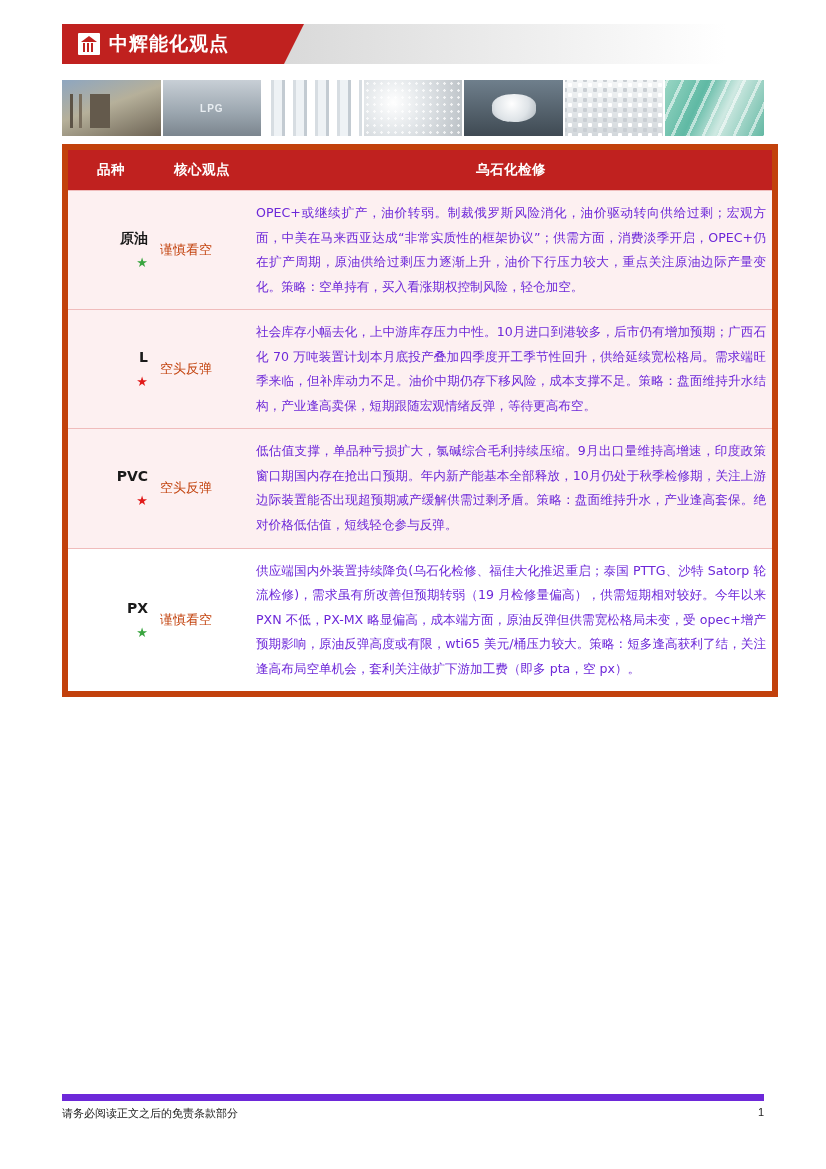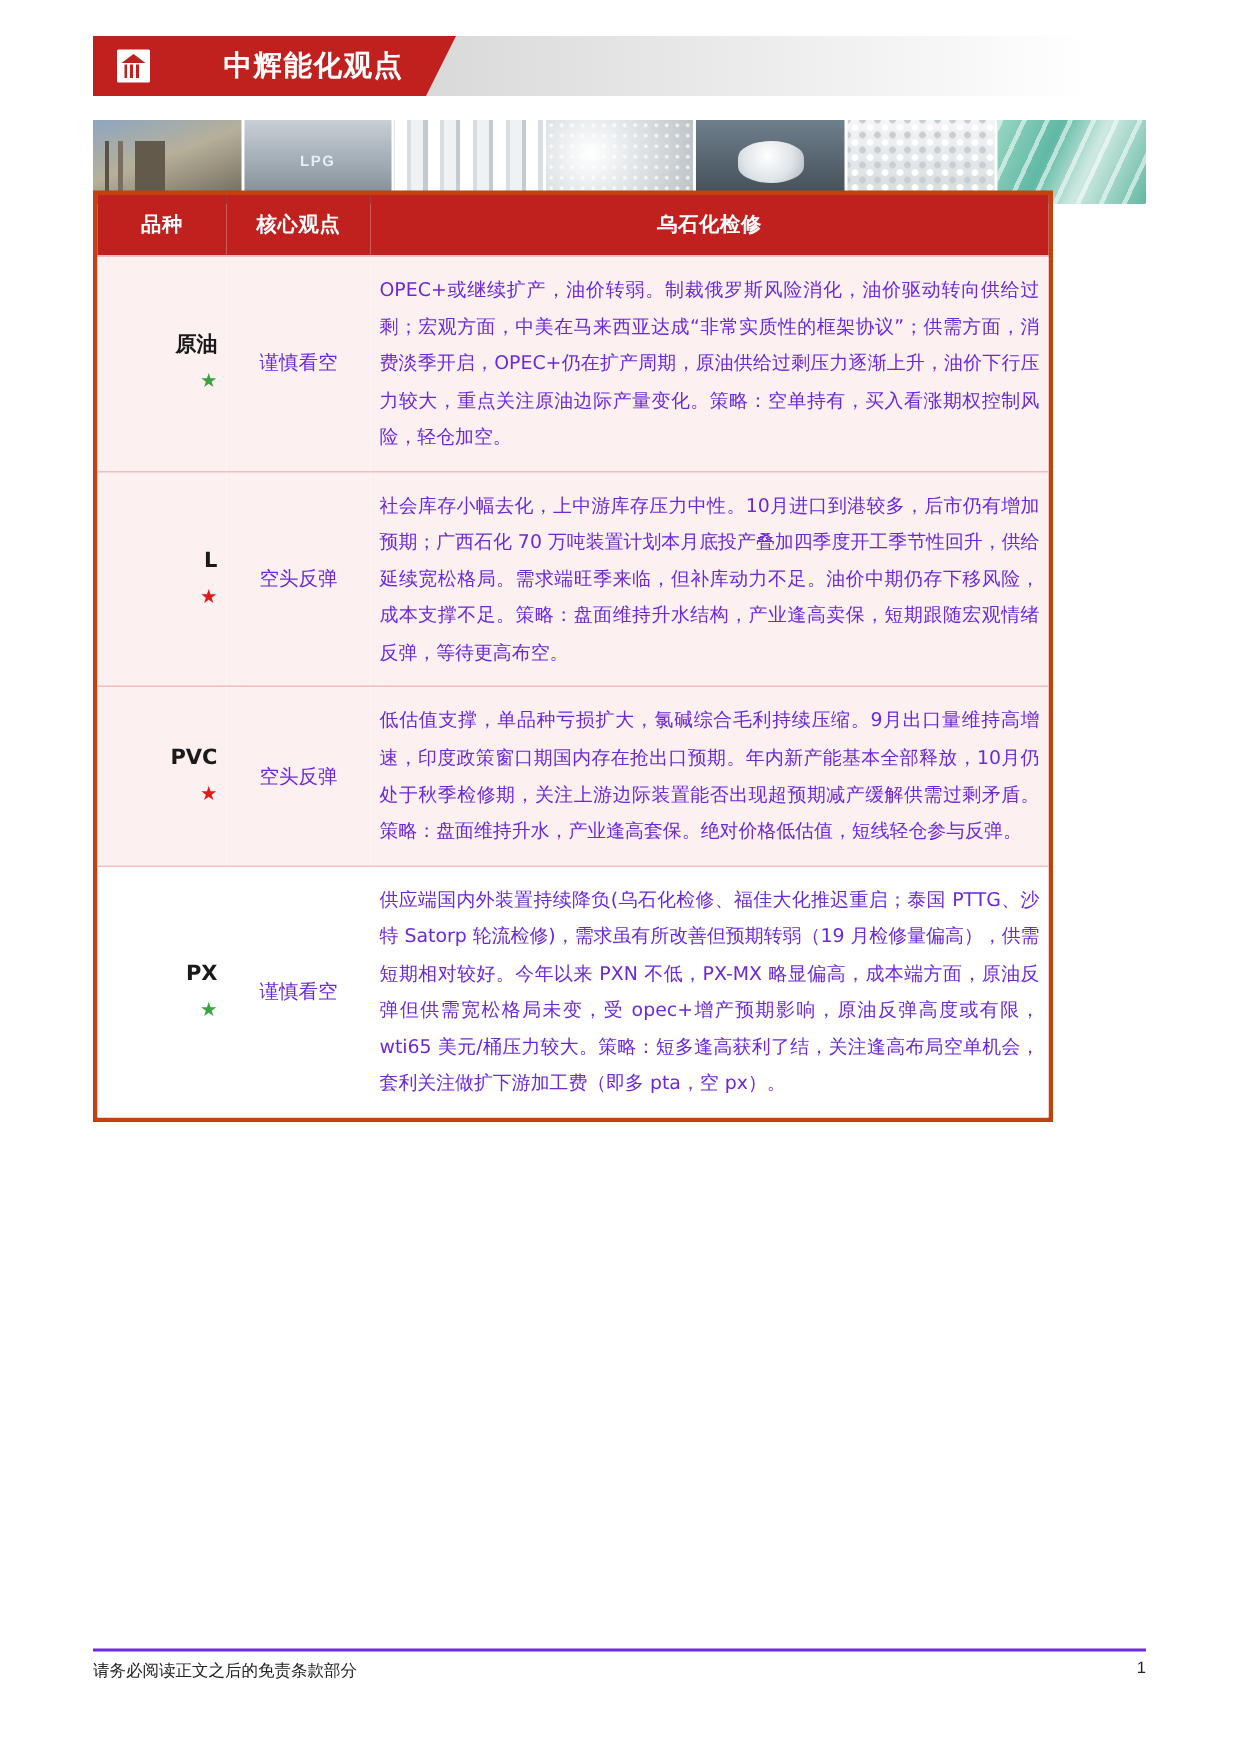--- a/index.html
+++ b/index.html
@@ -88,21 +88,20 @@
       linear-gradient(to right, #c0211f 0 2px, transparent 2px 4px,
       #c0211f 4px 6px, transparent 6px 8px,
       #c0211f 8px 10px, transparent 10px 12px);
   }
   .header-title {
     color: #ffffff;
     font-size: 19px;
     font-weight: bold;
     letter-spacing: 1px;
     font-family: Liberation Sans, sans-serif;
-    margin-left: 40px;
   }
 
   
   .strip {
     position: absolute;
     top: 80px;
     left: 62px;
     width: 702px;
     height: 56px;
     display: flex;
@@ -132,24 +131,24 @@
   .cell-6:after { content:""; position:absolute; inset:0;
     background-image: radial-gradient(#ffffff 2px, transparent 2.5px), radial-gradient(#c9ced3 2px, transparent 2.5px);
     background-size: 10px 10px, 10px 10px; background-position: 0 0, 5px 5px; }
   .cell-7 { background: linear-gradient(115deg, #9ad6c4 0%, #5fb9a4 35%, #cfe9e2 60%, #63b8a3 100%); }
   .cell-7:after { content:""; position:absolute; left:-10px; top:-10px; width:120%; height:140%;
     background: repeating-linear-gradient(115deg, rgba(255,255,255,.55) 0 3px, transparent 3px 14px); }
 
   
   .table-wrap {
     position: absolute;
-    top: 127px;
+    top: 144px;
     left: 62px;
-    width: 640px;
-    border: 3px solid #c2410c;
+    width: 716px;
+    border: 6px solid #c2410c;
     box-sizing: border-box;
   }
   table.main {
     width: 100%;
     border-collapse: collapse;
     table-layout: fixed;
   }
   table.main th {
     background: #c0211f;
     color: #ffffff;
@@ -181,41 +180,40 @@
   }
   .cell-variety .star {
     display: block;
     font-size: 13px;
     margin-top: 4px;
   }
   .star.green { color: #3aa540; }
   .star.red { color: #e11a1a; }
 
   .cell-view {
-    text-align: center;
     font-size: 13px;
-    color: #6d28d9;
+    color: #c2410c;
   }
 
   .cell-logic {
     font-size: 12.6px;
     line-height: 1.95;
     color: #6d28d9;
     text-align: justify;
     padding-left: 12px;
     padding-right: 12px;
   }
 
   
   .footer {
     position: absolute;
     left: 62px;
     bottom: 48px;
     width: 702px;
-    border-top: 2px solid #6d28d9;
+    border-top: 7px solid #6d28d9;
     padding-top: 5px;
     display: flex;
     justify-content: space-between;
     font-size: 11px;
     color: #222;
     font-family: "DejaVu Serif", serif;
   }
   .footer .page-no { font-family: "Liberation Sans", sans-serif; }
 </style>
 </head>

